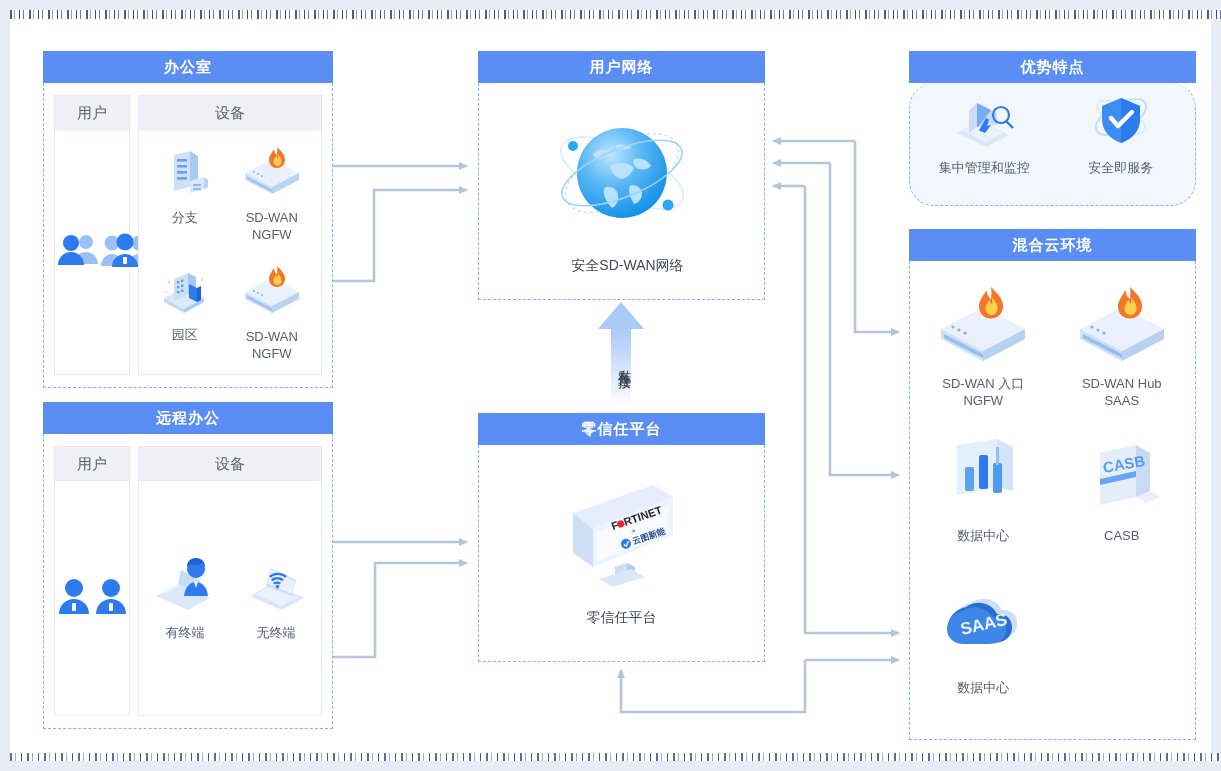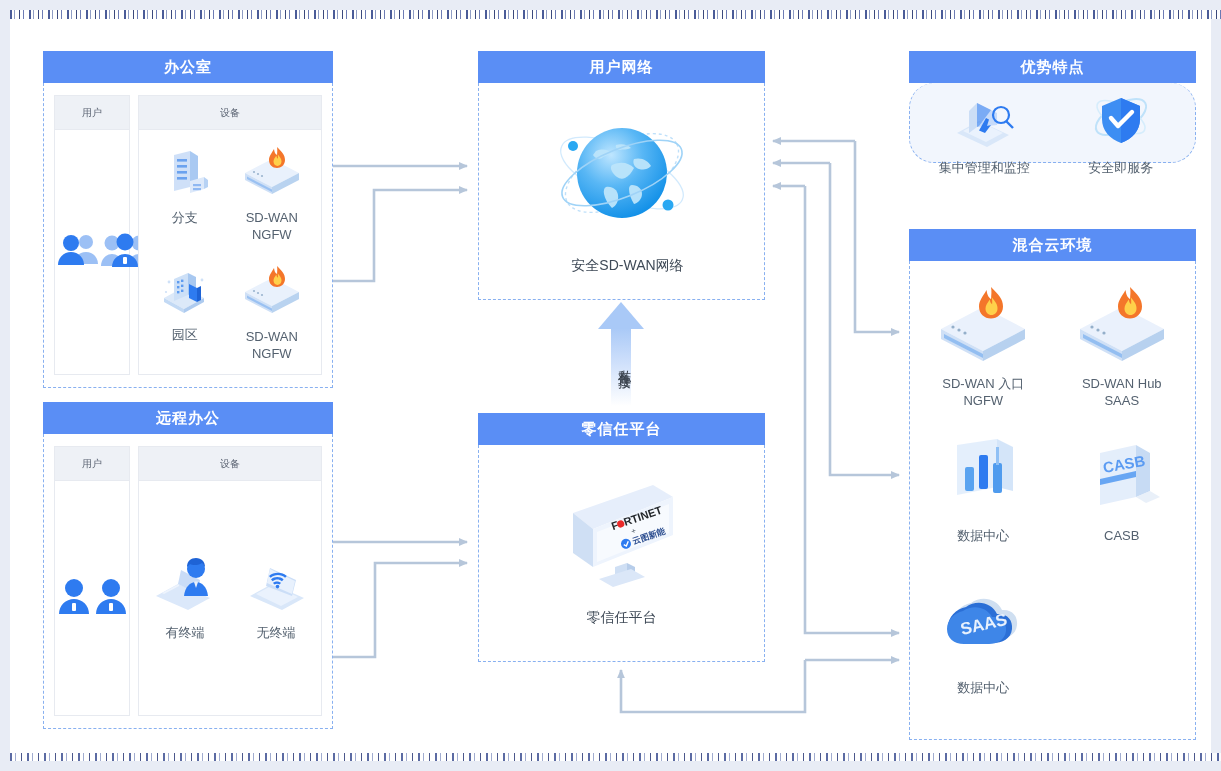--- a/index.html
+++ b/index.html
@@ -49,21 +49,21 @@
   .panel-body.tinted{background:#f2f6fd;}
 
   
   .subcols{display:flex;gap:8px;padding:12px 10px;box-sizing:border-box;height:100%;}
   .subpanel{
     border:1px solid #e7eaf0;background:#ffffff;box-sizing:border-box;
     display:flex;flex-direction:column;
   }
   .subpanel .sp-head{
     height:33px;line-height:33px;text-align:center;
-    background:#eef1f6;color:#5a6372;font-size:10px;
+    background:#eef1f6;color:#5a6372;font-size:15px;
     border-bottom:1px solid #e7eaf0;
   }
   .sp-body{flex:1;display:flex;flex-direction:row;
            align-items:center;justify-content:space-around;padding:6px 0;}
   .sp-body.two-col{flex-direction:row;flex-wrap:wrap;align-content:space-around;
                    justify-content:space-around;align-items:flex-start;padding:10px 4px;}
 
   .cell{display:flex;flex-direction:column;align-items:center;justify-content:flex-start;}
   .cell .lbl{
     font-size:13px;color:#54616f;text-align:center;line-height:17px;margin-top:6px;
@@ -399,21 +399,21 @@
             <path d="M40 100 L72 90 L86 98 L54 108 Z" fill="#dbe7f8"></path>
           </svg>
         </span>
         <div class="lbl" style="margin-top:14px;font-size:14px;color:#3f4a57;">零信任平台</div>
       </div>
     </div>
   </div>
 
   <div class="panel" style="left:899px;top:41px;width:287px;height:139px;">
     <div class="panel-head">优势特点</div>
-    <div class="panel-body tinted" style="height:80px;border-radius:25px;">
+    <div class="panel-body tinted" style="height:123px;border-radius:25px;">
       <div class="grid2" style="padding:10px 6px 4px;">
 
         <div class="cell">
           <span class="glyph">
             <svg width="74" height="56" viewBox="0 0 74 56">
               <path d="M10 40 L32 28 L62 42 L40 54 Z" fill="#d9e7f9"></path>
               <path d="M16 38 L33 29 L56 40 L39 49 Z" fill="#eaf2fd"></path>
               <path d="M22 18 L30 10 L30 34 L22 40 Z" fill="#ccdef6"></path>
               <path d="M30 10 L50 20 L50 32 L30 34 Z" fill="#2e7bf0" opacity=".22"></path>
               <path d="M30 10 L44 17 L32 33 L30 34 Z" fill="#2e7bf0" opacity=".5"></path>

